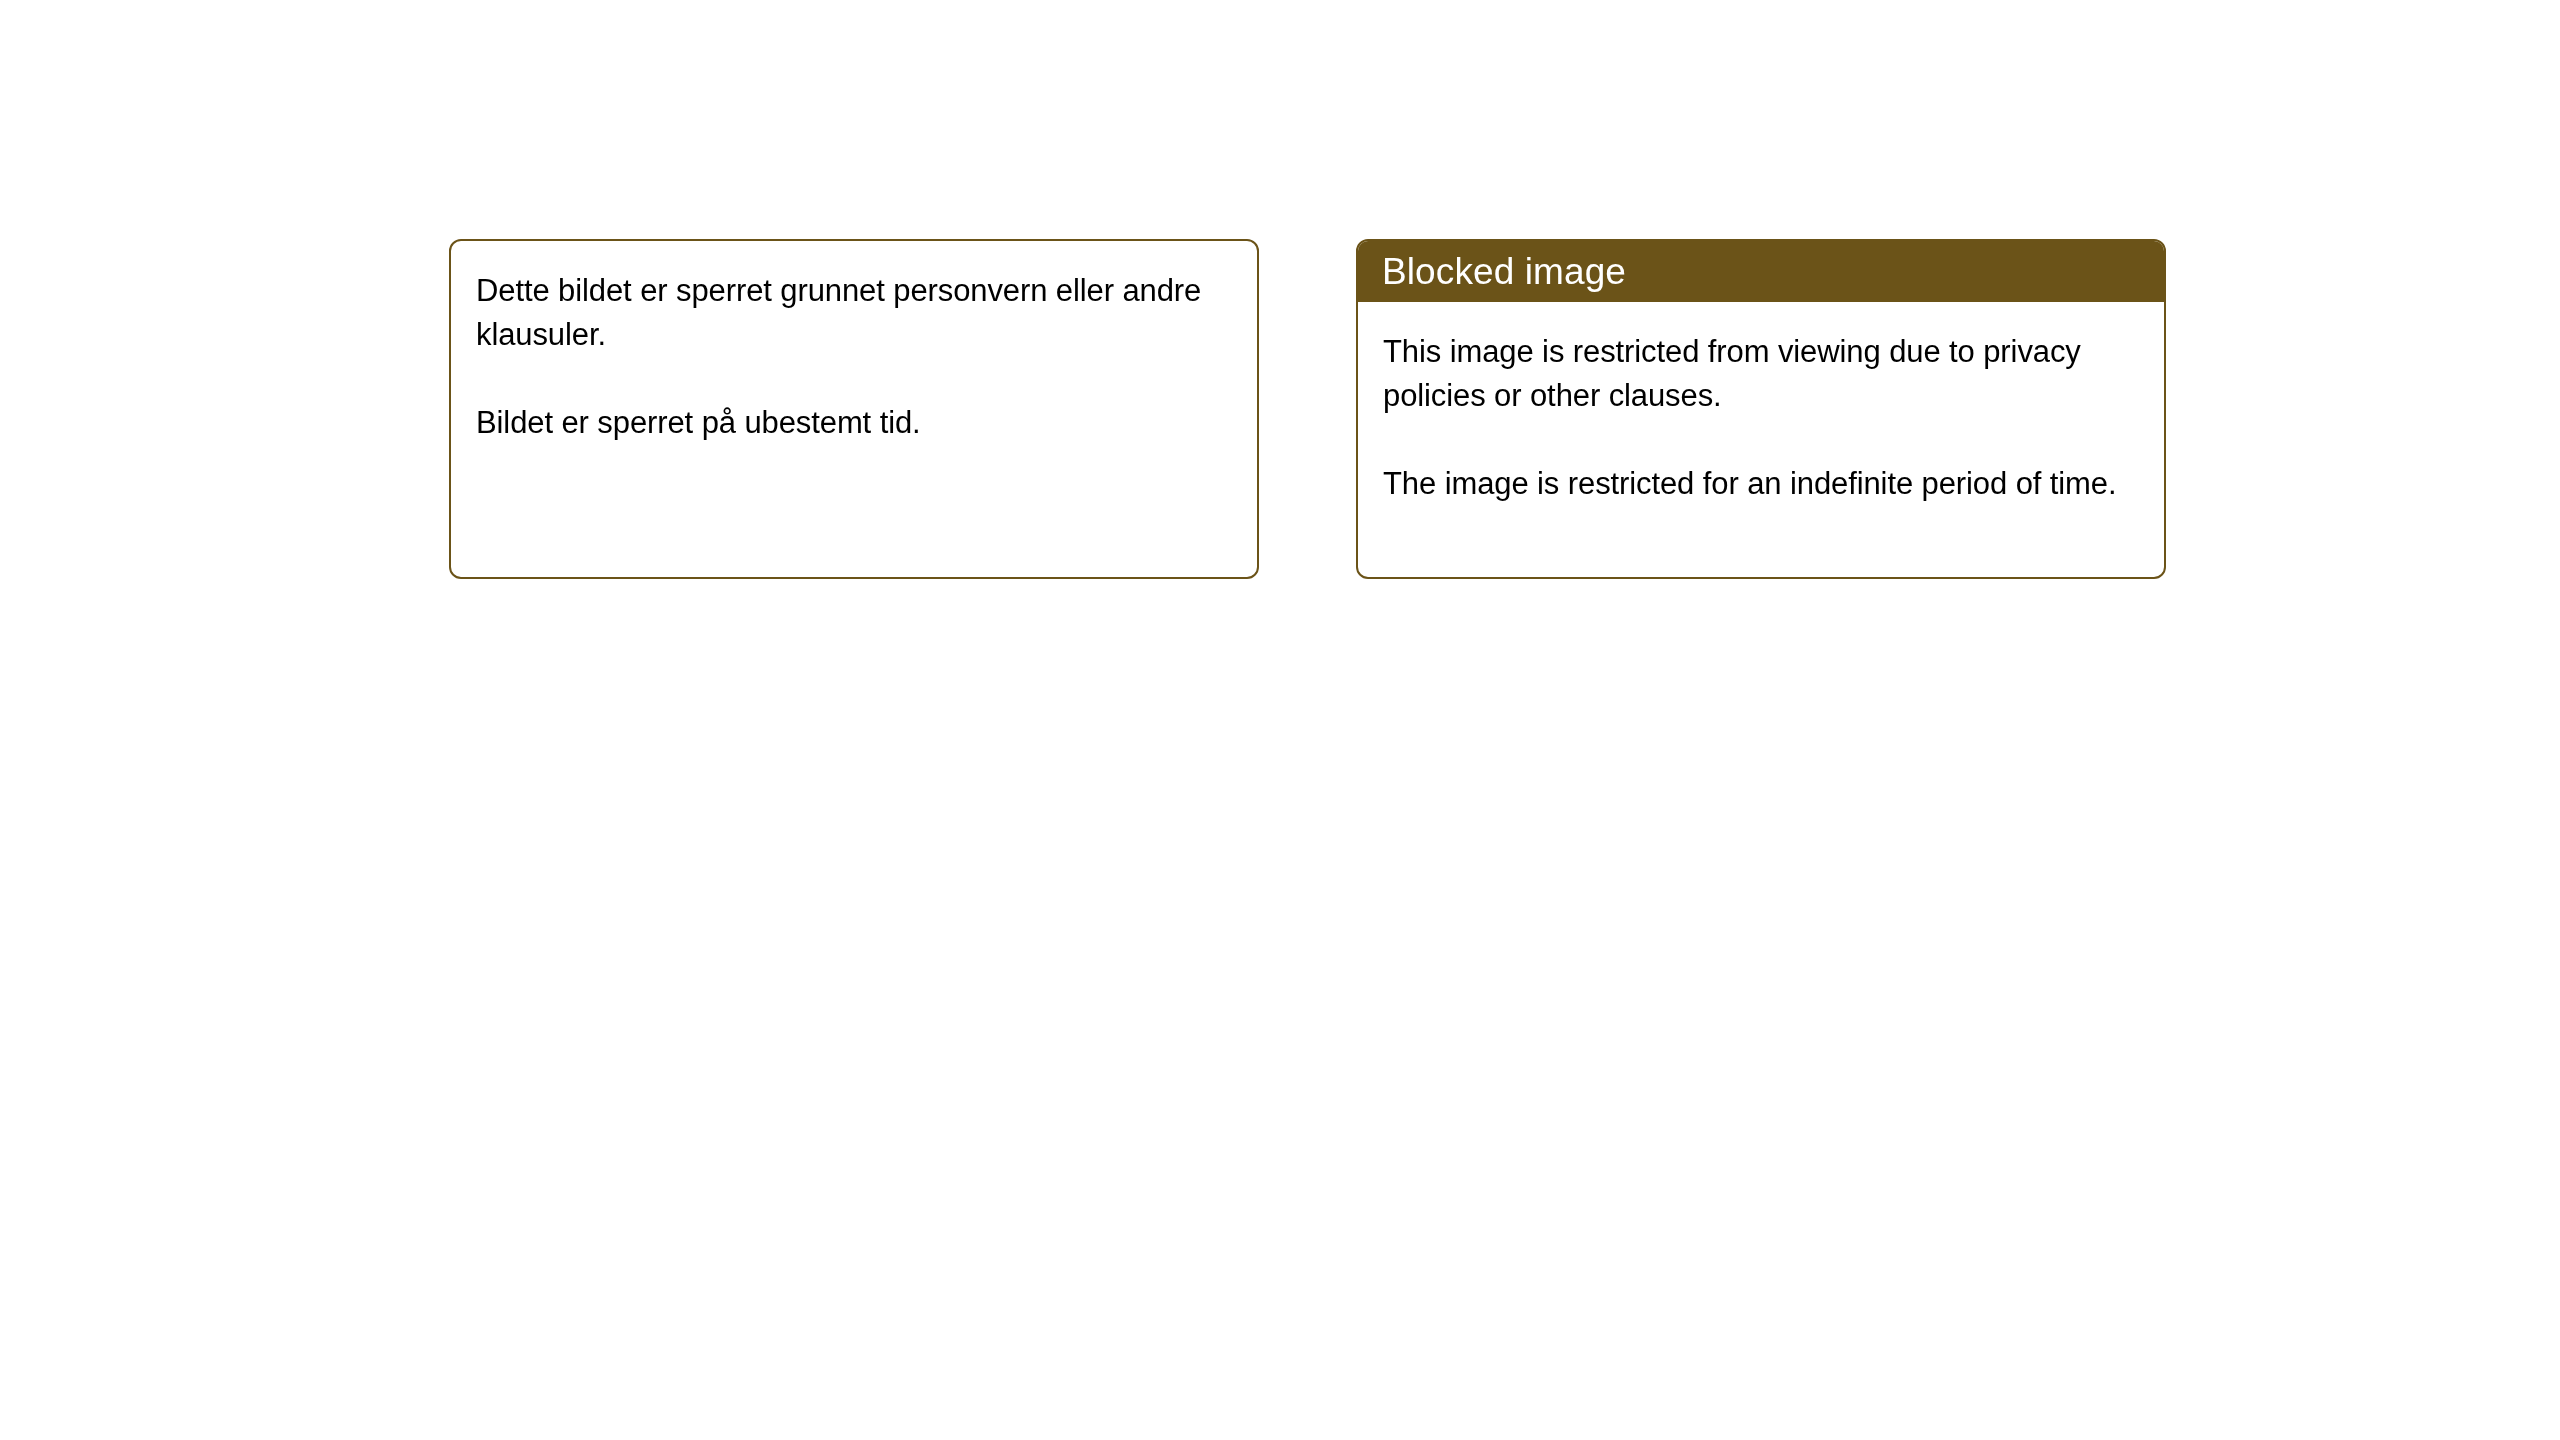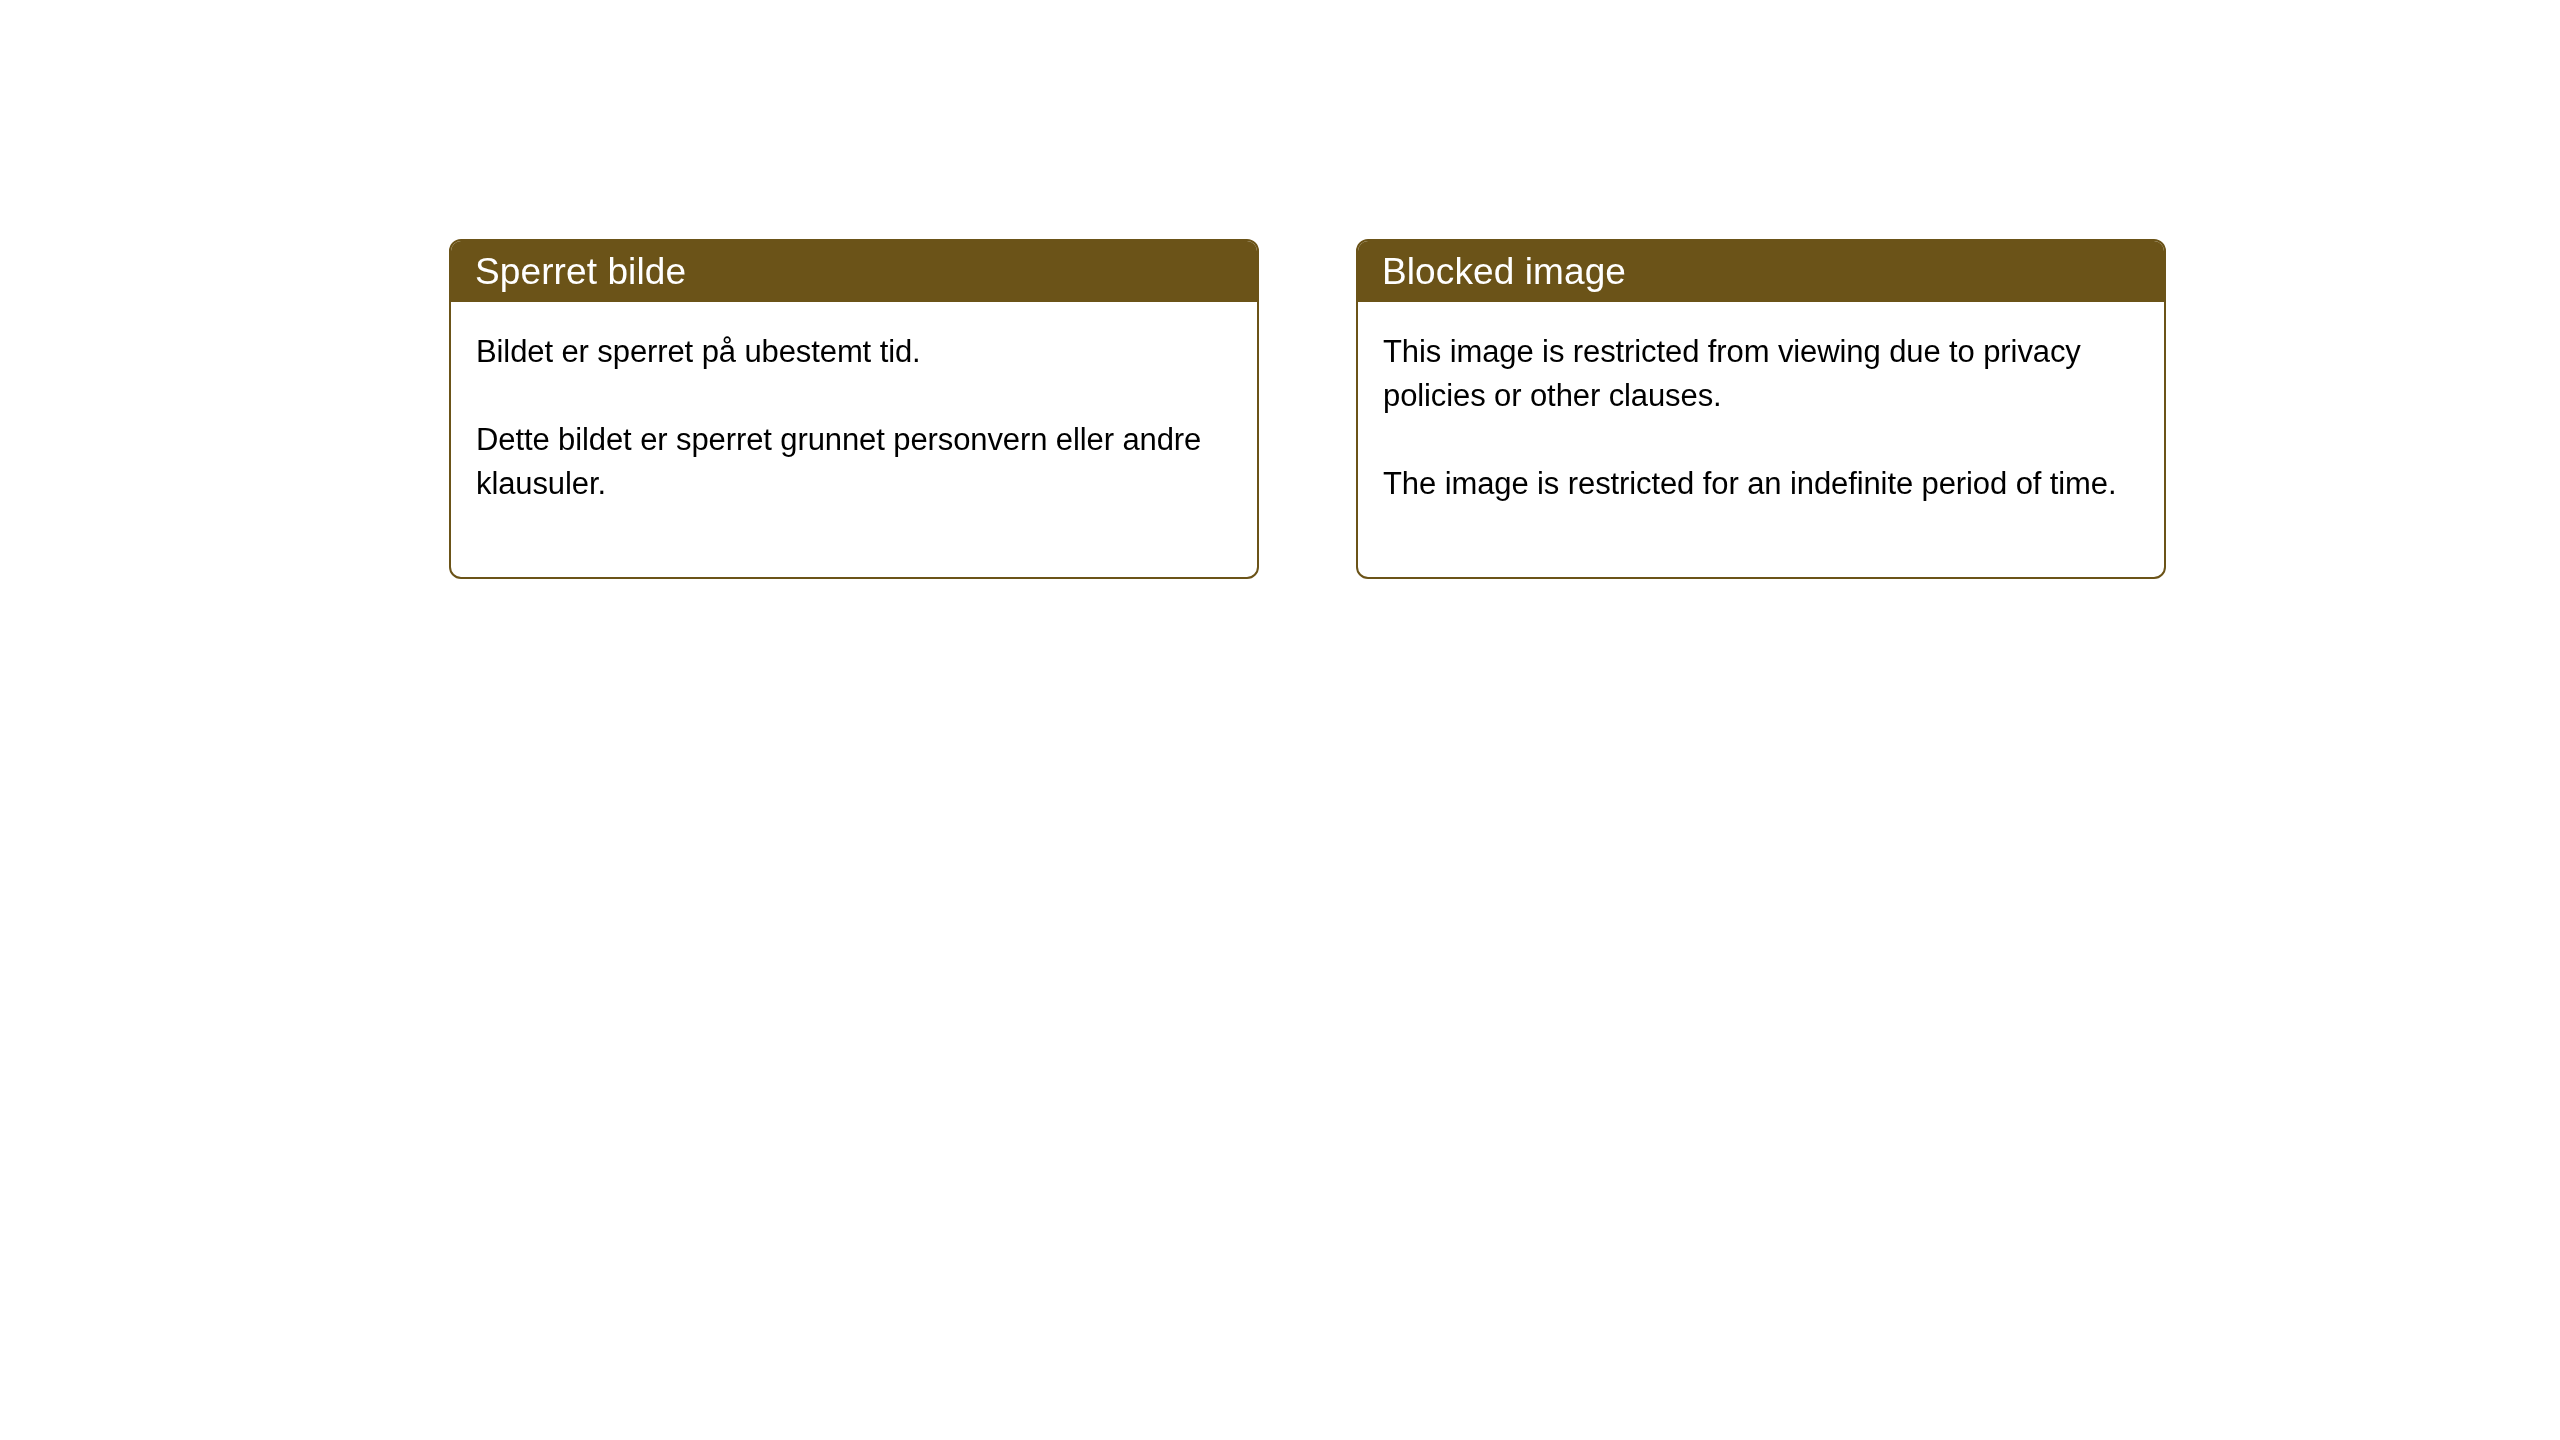--- a/index.html
+++ b/index.html
@@ -81,26 +81,23 @@
   .panel-paragraph + .panel-paragraph {
     margin-top: 44px;
   }
 </style>
 </head>
 <body>
 
 <div id="stage">
 
   <section class="notice-panel" id="panel-no">
-    <div class="panel-header">
-      <h1 class="panel-title">Sperret bilde</h1>
-    </div>
     <div class="panel-body">
+      <p class="panel-paragraph">Dette bildet er sperret grunnet personvern eller andre klausuler.</p>
       <p class="panel-paragraph">Bildet er sperret på ubestemt tid.</p>
-      <p class="panel-paragraph">Dette bildet er sperret grunnet personvern eller andre klausuler.</p>
     </div>
   </section>
 
   <section class="notice-panel" id="panel-en">
     <div class="panel-header">
       <h1 class="panel-title">Blocked image</h1>
     </div>
     <div class="panel-body">
       <p class="panel-paragraph">This image is restricted from viewing due to privacy policies or other clauses.</p>
       <p class="panel-paragraph">The image is restricted for an indefinite period of time.</p>

